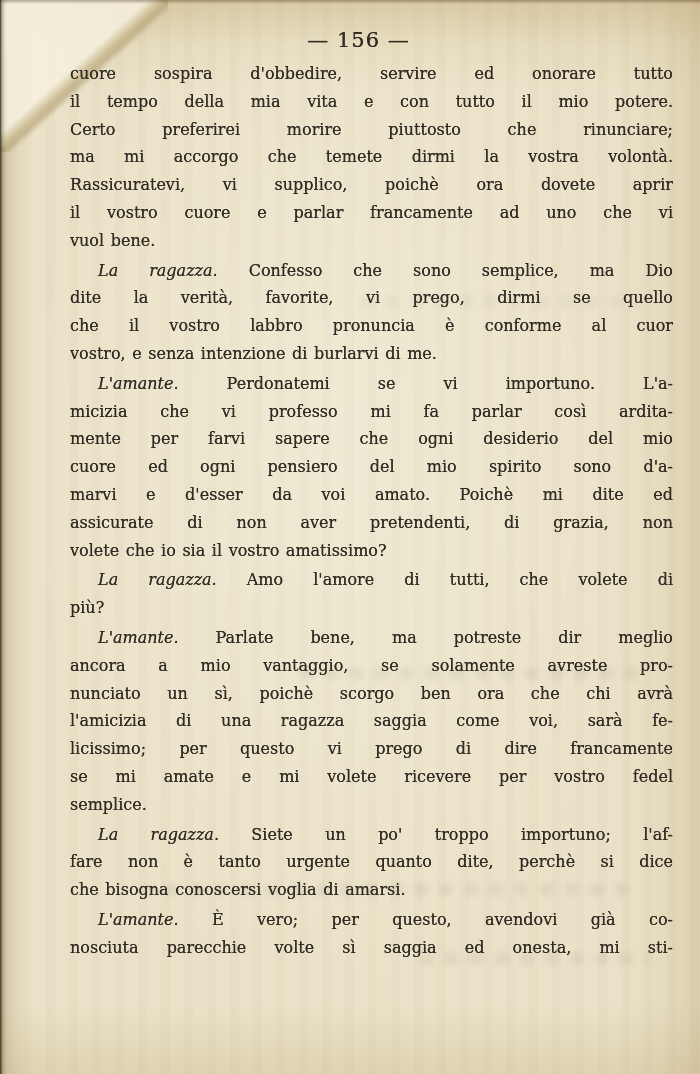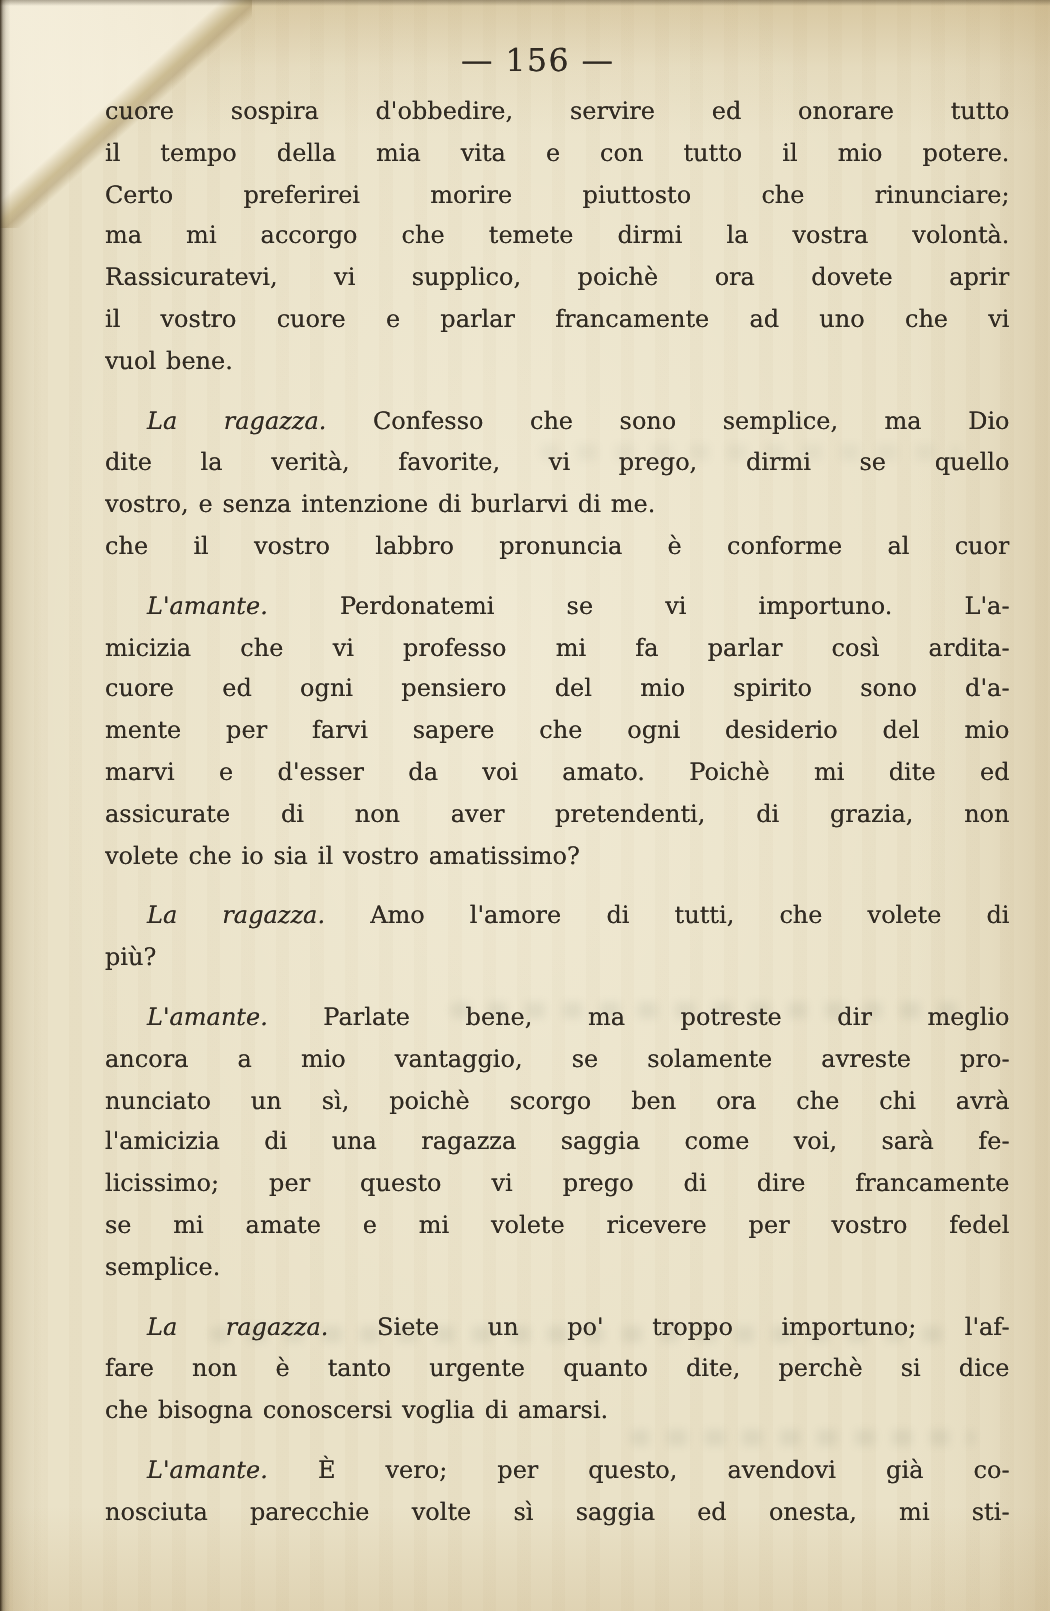--- a/index.html
+++ b/index.html
@@ -60,21 +60,21 @@
   }
   .text {
     position: absolute;
     top: 60px;
     left: 70px;
     width: 603px;
     font-size: 16px;
     z-index: 5;
     text-shadow: 0 0 0.4px rgba(49,43,35,0.85);
   }
-  .para + .para { margin-top: 12px; }
+  .para + .para { margin-top: 2px; }
   .line {
     line-height: 27.8px;
     height: 27.8px;
     overflow: hidden;
     text-align: justify;
     text-align-last: justify;
     word-spacing: 1.5px;
   }
   .line.endline { text-align-last: left; }
   .line.indent { text-indent: 28px; }
@@ -113,28 +113,28 @@
         <div class="line">il tempo della mia vita e con tutto il mio potere.</div>
         <div class="line">Certo preferirei morire piuttosto che rinunciare;</div>
         <div class="line">ma mi accorgo che temete dirmi la vostra volontà.</div>
         <div class="line">Rassicuratevi, vi supplico, poichè ora dovete aprir</div>
         <div class="line">il vostro cuore e parlar francamente ad uno che vi</div>
         <div class="line endline">vuol bene.</div>
       </div>
       <div class="para">
         <div class="line indent"><span class="speaker">La ragazza.</span> Confesso che sono semplice, ma Dio</div>
         <div class="line">dite la verità, favorite, vi prego, dirmi se quello</div>
+        <div class="line">che il vostro labbro pronuncia è conforme al cuor</div>
         <div class="line endline">vostro, e senza intenzione di burlarvi di me.</div>
-        <div class="line">che il vostro labbro pronuncia è conforme al cuor</div>
       </div>
       <div class="para">
         <div class="line indent"><span class="speaker">L'amante.</span> Perdonatemi se vi importuno. L'a-</div>
         <div class="line">micizia che vi professo mi fa parlar così ardita-</div>
+        <div class="line">mente per farvi sapere che ogni desiderio del mio</div>
         <div class="line">cuore ed ogni pensiero del mio spirito sono d'a-</div>
-        <div class="line">mente per farvi sapere che ogni desiderio del mio</div>
         <div class="line">marvi e d'esser da voi amato. Poichè mi dite ed</div>
         <div class="line">assicurate di non aver pretendenti, di grazia, non</div>
         <div class="line endline">volete che io sia il vostro amatissimo?</div>
       </div>
       <div class="para">
         <div class="line indent"><span class="speaker">La ragazza.</span> Amo l'amore di tutti, che volete di</div>
         <div class="line endline">più?</div>
       </div>
       <div class="para">
         <div class="line indent"><span class="speaker">L'amante.</span> Parlate bene, ma potreste dir meglio</div>

